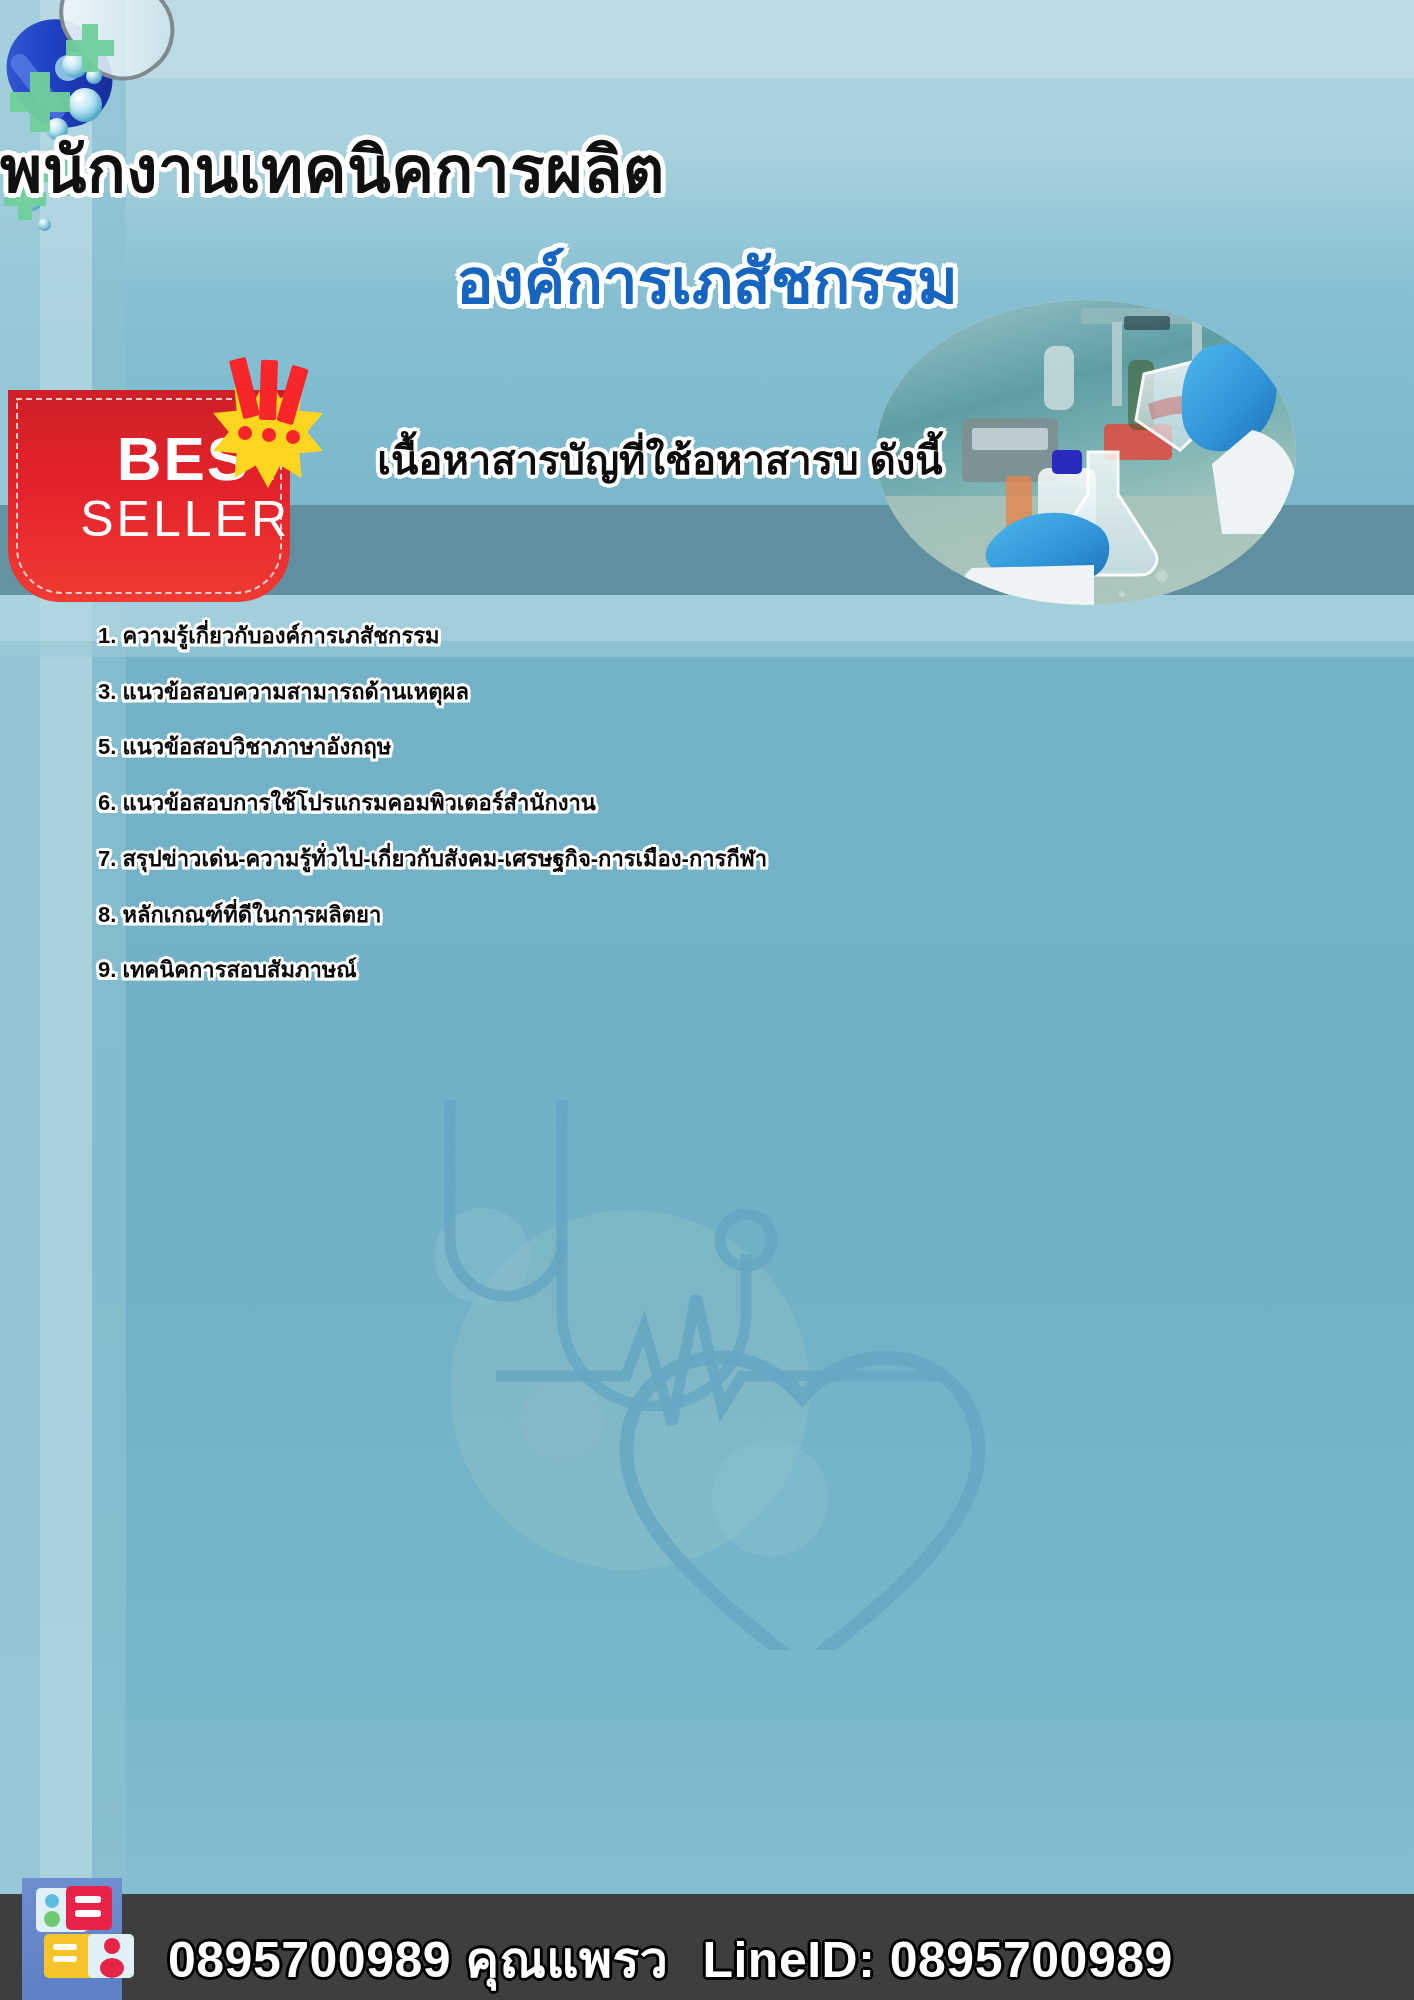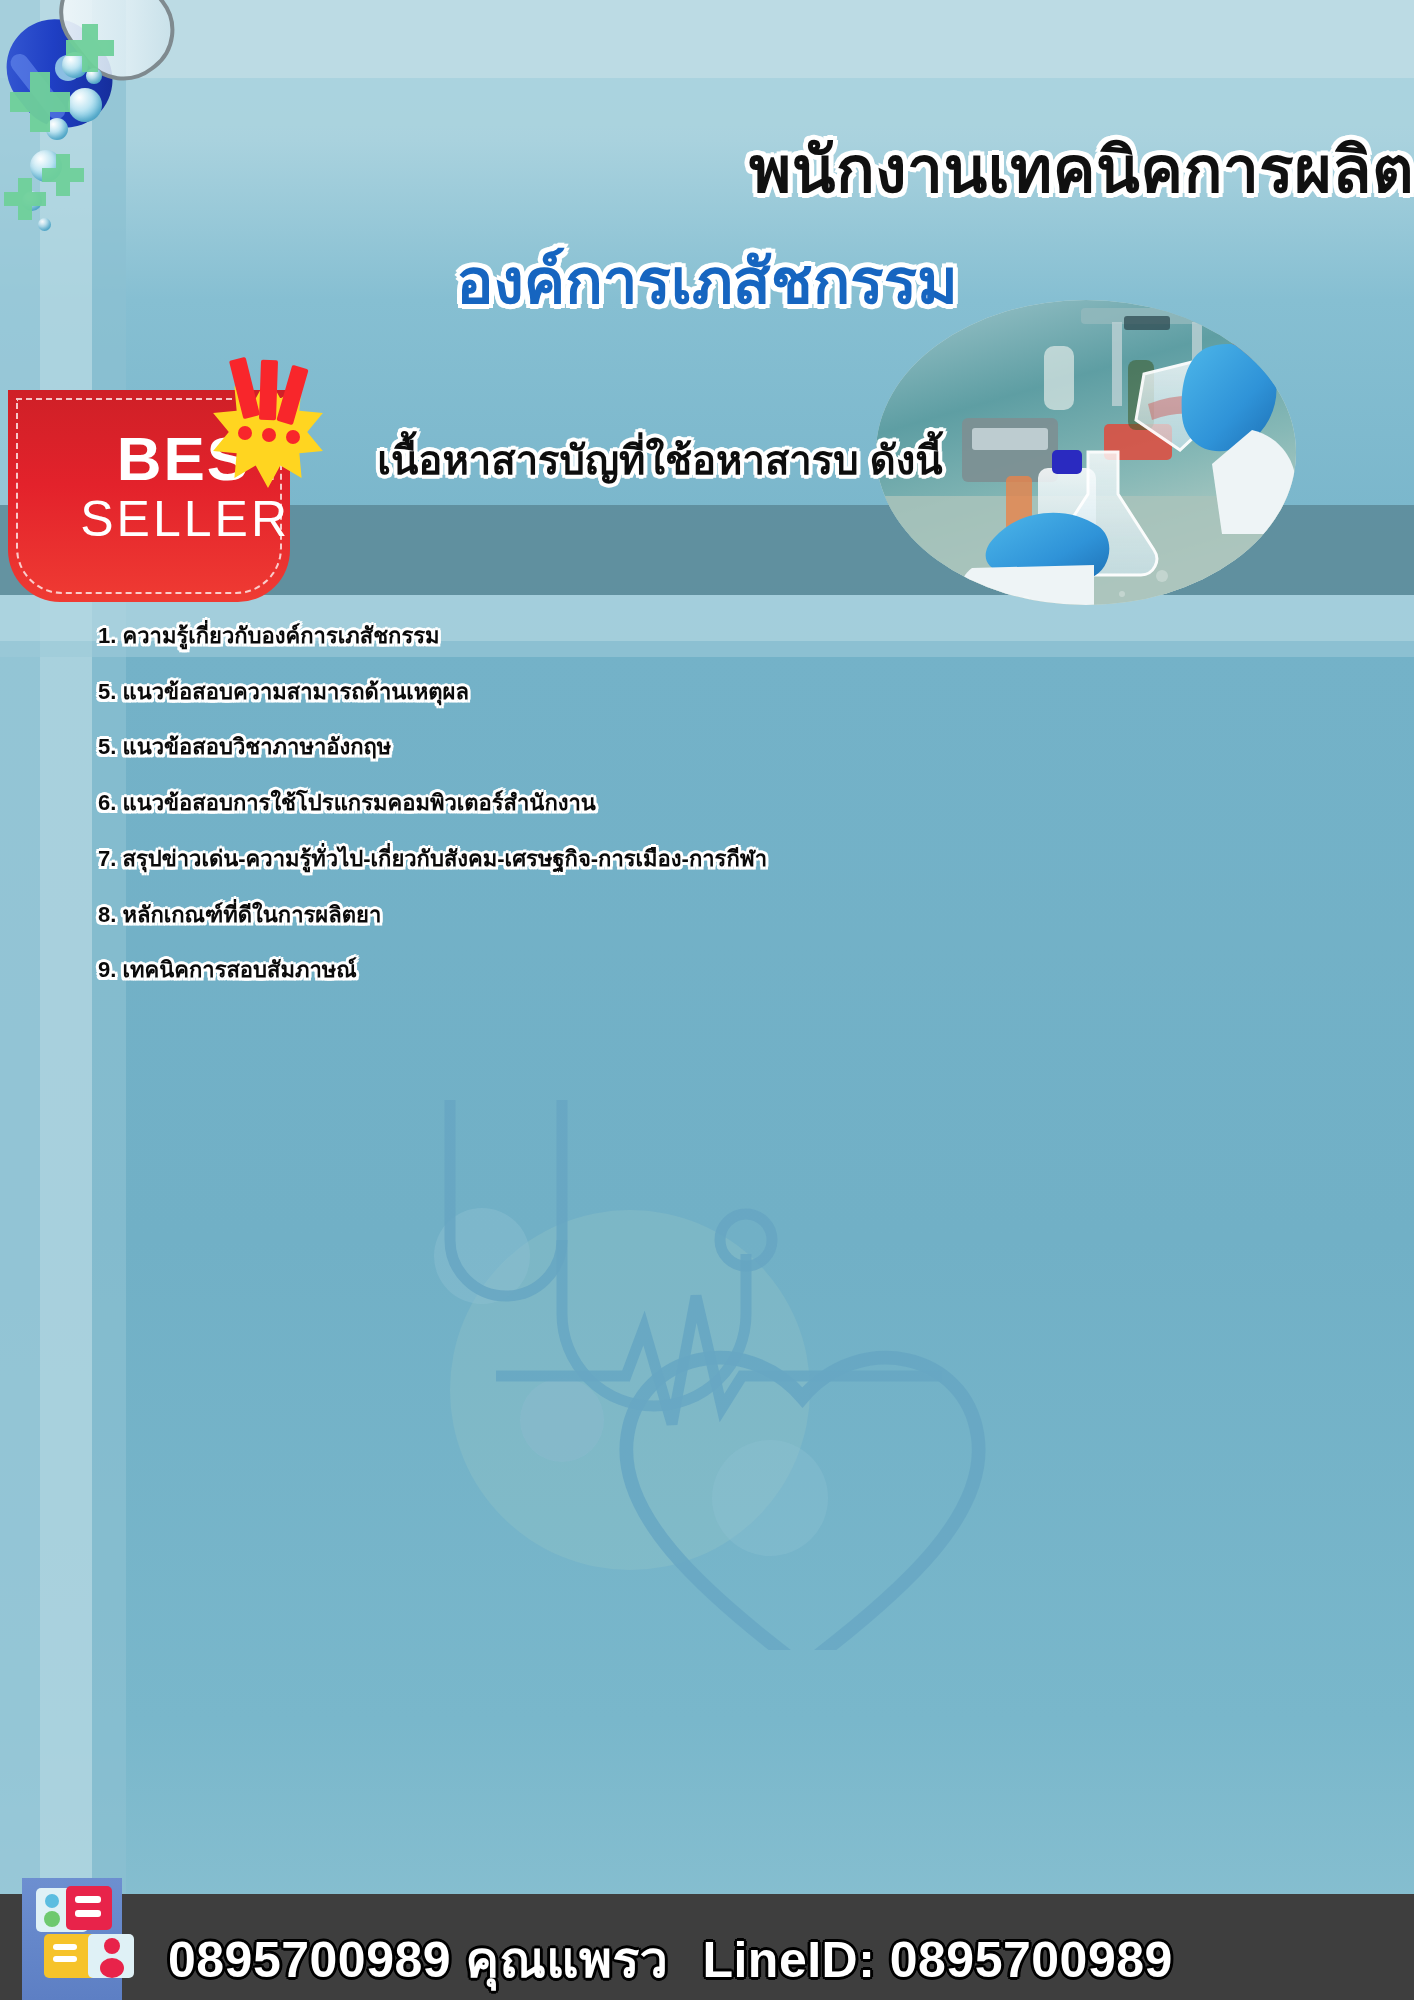--- a/index.html
+++ b/index.html
@@ -23,21 +23,21 @@
   .wide-strip2{position:absolute;left:0;top:595px;width:1414px;height:46px;background:#b3d7e1;opacity:.75;}
   .wide-strip3{position:absolute;left:0;top:641px;width:1414px;height:16px;background:#9ccad9;opacity:.6;}
 
   
   .pill-art{position:absolute;left:-10px;top:-14px;width:330px;height:300px;}
   .bubble{position:absolute;border-radius:50%;
     background:radial-gradient(circle at 33% 28%,#ffffff 0%,#bfe6f3 38%,#6cc0de 72%,#49a6cb 100%);
     box-shadow:inset -2px -3px 6px rgba(0,80,120,.25);}
 
   
-  .headline{position:absolute;left:0;right:0;top:118px;text-align:right;
+  .headline{position:absolute;left:0;right:0;top:118px;text-align:left;
     font-size:64px;font-weight:bold;color:#101010;letter-spacing:.5px;
     text-shadow:
       -4px -4px 0 #fff, 4px -4px 0 #fff, -4px 4px 0 #fff, 4px 4px 0 #fff,
       -5px 0 0 #fff, 5px 0 0 #fff, 0 -5px 0 #fff, 0 5px 0 #fff;}
   .subhead{position:absolute;left:0;right:0;top:232px;text-align:center;
     font-size:62px;font-weight:bold;color:#1665c0;
     text-shadow:
       -4px -4px 0 #fff, 4px -4px 0 #fff, -4px 4px 0 #fff, 4px 4px 0 #fff,
       -5px 0 0 #fff, 5px 0 0 #fff, 0 -5px 0 #fff, 0 5px 0 #fff;}
 
@@ -238,21 +238,21 @@
       <path d="M262 150 v74 a92 92 0 0 0 184 0 v-60" fill="none" stroke="#5e9ec0" stroke-width="11" opacity=".85"></path>
       <circle cx="446" cy="150" r="26" fill="none" stroke="#5e9ec0" stroke-width="11" opacity=".85"></circle>
       <path d="M330 182 c-46 -54 -130 -36 -140 30 c-10 62 58 124 140 186
                c82 -62 150 -124 140 -186 c-10 -66 -94 -84 -140 -30 z" transform="translate(90,80) scale(1.25)" fill="none" stroke="#5e9ec0" stroke-width="11" opacity=".9"></path>
       <path d="M196 286 h130 l18 -48 l28 96 l24 -128 l26 112 l20 -32 h200" transform="translate(0,0)" fill="none" stroke="#5e9ec0" stroke-width="11" opacity=".9"></path>
     </svg>
   </div>
 
   <div class="list">
     <div class="list-item">1. ความรู้เกี่ยวกับองค์การเภสัชกรรม</div>
-    <div class="list-item">5. แนวข้อสอบความสามารถด้านเหตุผล</div>
+    <div class="list-item">3. แนวข้อสอบความสามารถด้านเหตุผล</div>
     <div class="list-item">5. แนวข้อสอบวิชาภาษาอังกฤษ</div>
     <div class="list-item">6. แนวข้อสอบการใช้โปรแกรมคอมพิวเตอร์สำนักงาน</div>
     <div class="list-item">7. สรุปข่าวเด่น-ความรู้ทั่วไป-เกี่ยวกับสังคม-เศรษฐกิจ-การเมือง-การกีฬา</div>
     <div class="list-item">8. หลักเกณฑ์ที่ดีในการผลิตยา</div>
     <div class="list-item">9. เทคนิคการสอบสัมภาษณ์</div>
   </div>
 
   <div class="footer">
     <div class="footer-left-panel"></div>
     <div class="contact-icon">

